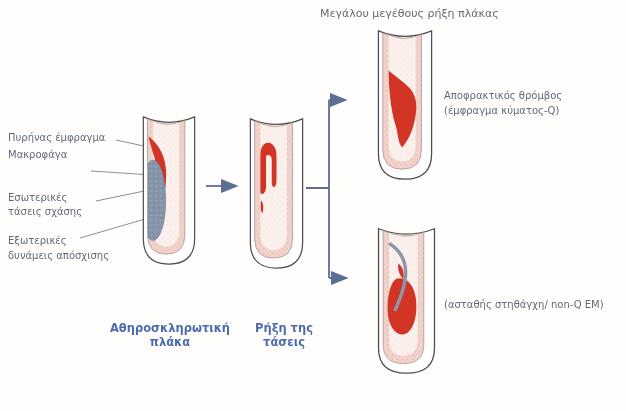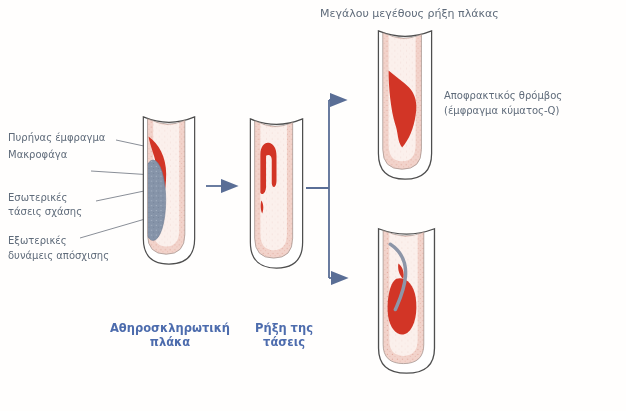--- a/index.html
+++ b/index.html
@@ -120,14 +120,15 @@
   <div class="lbl" style="left:8px;top:249px">δυνάμεις απόσχισης</div>
 
   <div class="cap" style="left:105px;top:285px;width:130px">Αθηροσκληρωτική πλάκα</div>
   <div class="cap" style="left:247px;top:285px;width:74px">Ρήξη της τάσεις</div>
   <div class="cap" style="left:356px;top:389px;width:100px">θρόμβος</div>
 
   <div class="hdr" style="left:320px;top:7px">Μεγάλου μεγέθους ρήξη πλάκας</div>
 
   <div class="lbl" style="left:444px;top:89px">Αποφρακτικός θρόμβος</div>
   <div class="lbl" style="left:444px;top:104px">(έμφραγμα κύματος-Q)</div>
+  <div class="lbl" style="left:444px;top:298px">(ασταθής στηθάγχη/ non-Q EM)</div>
 
 </div>
 
 </body></html>

